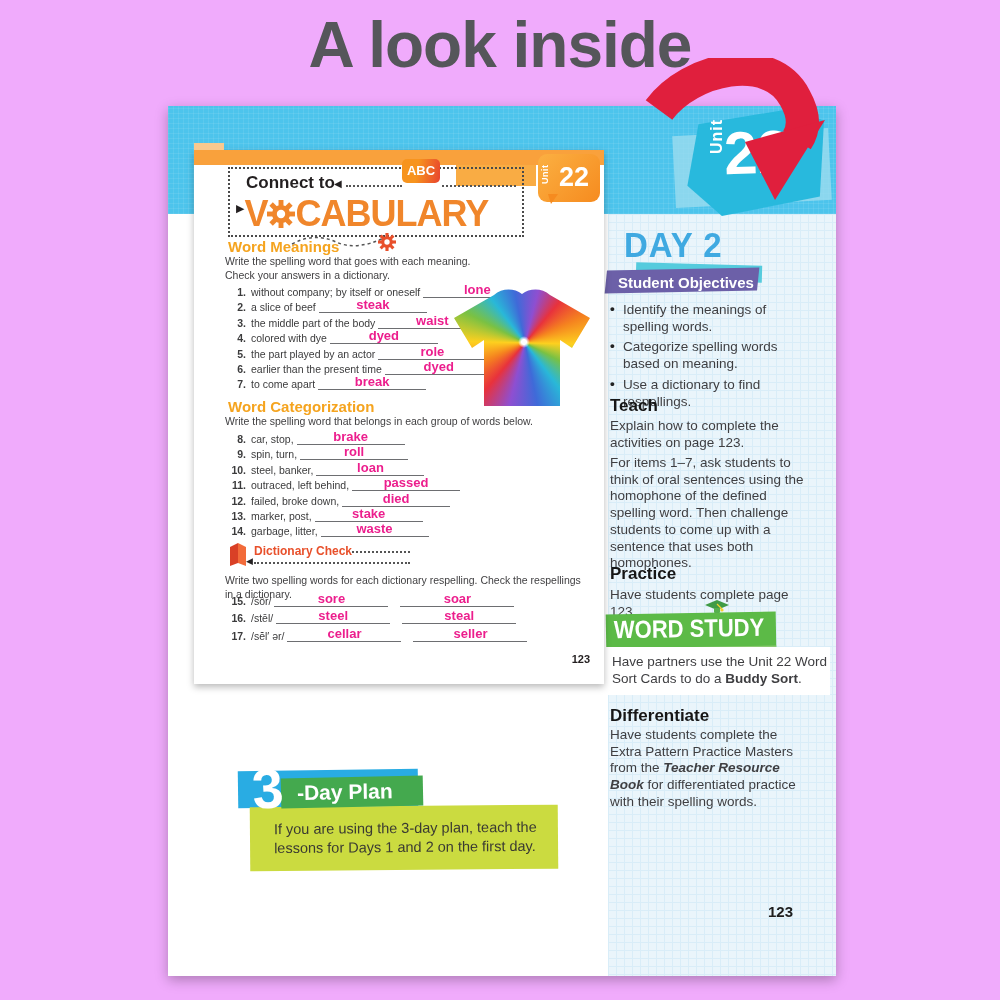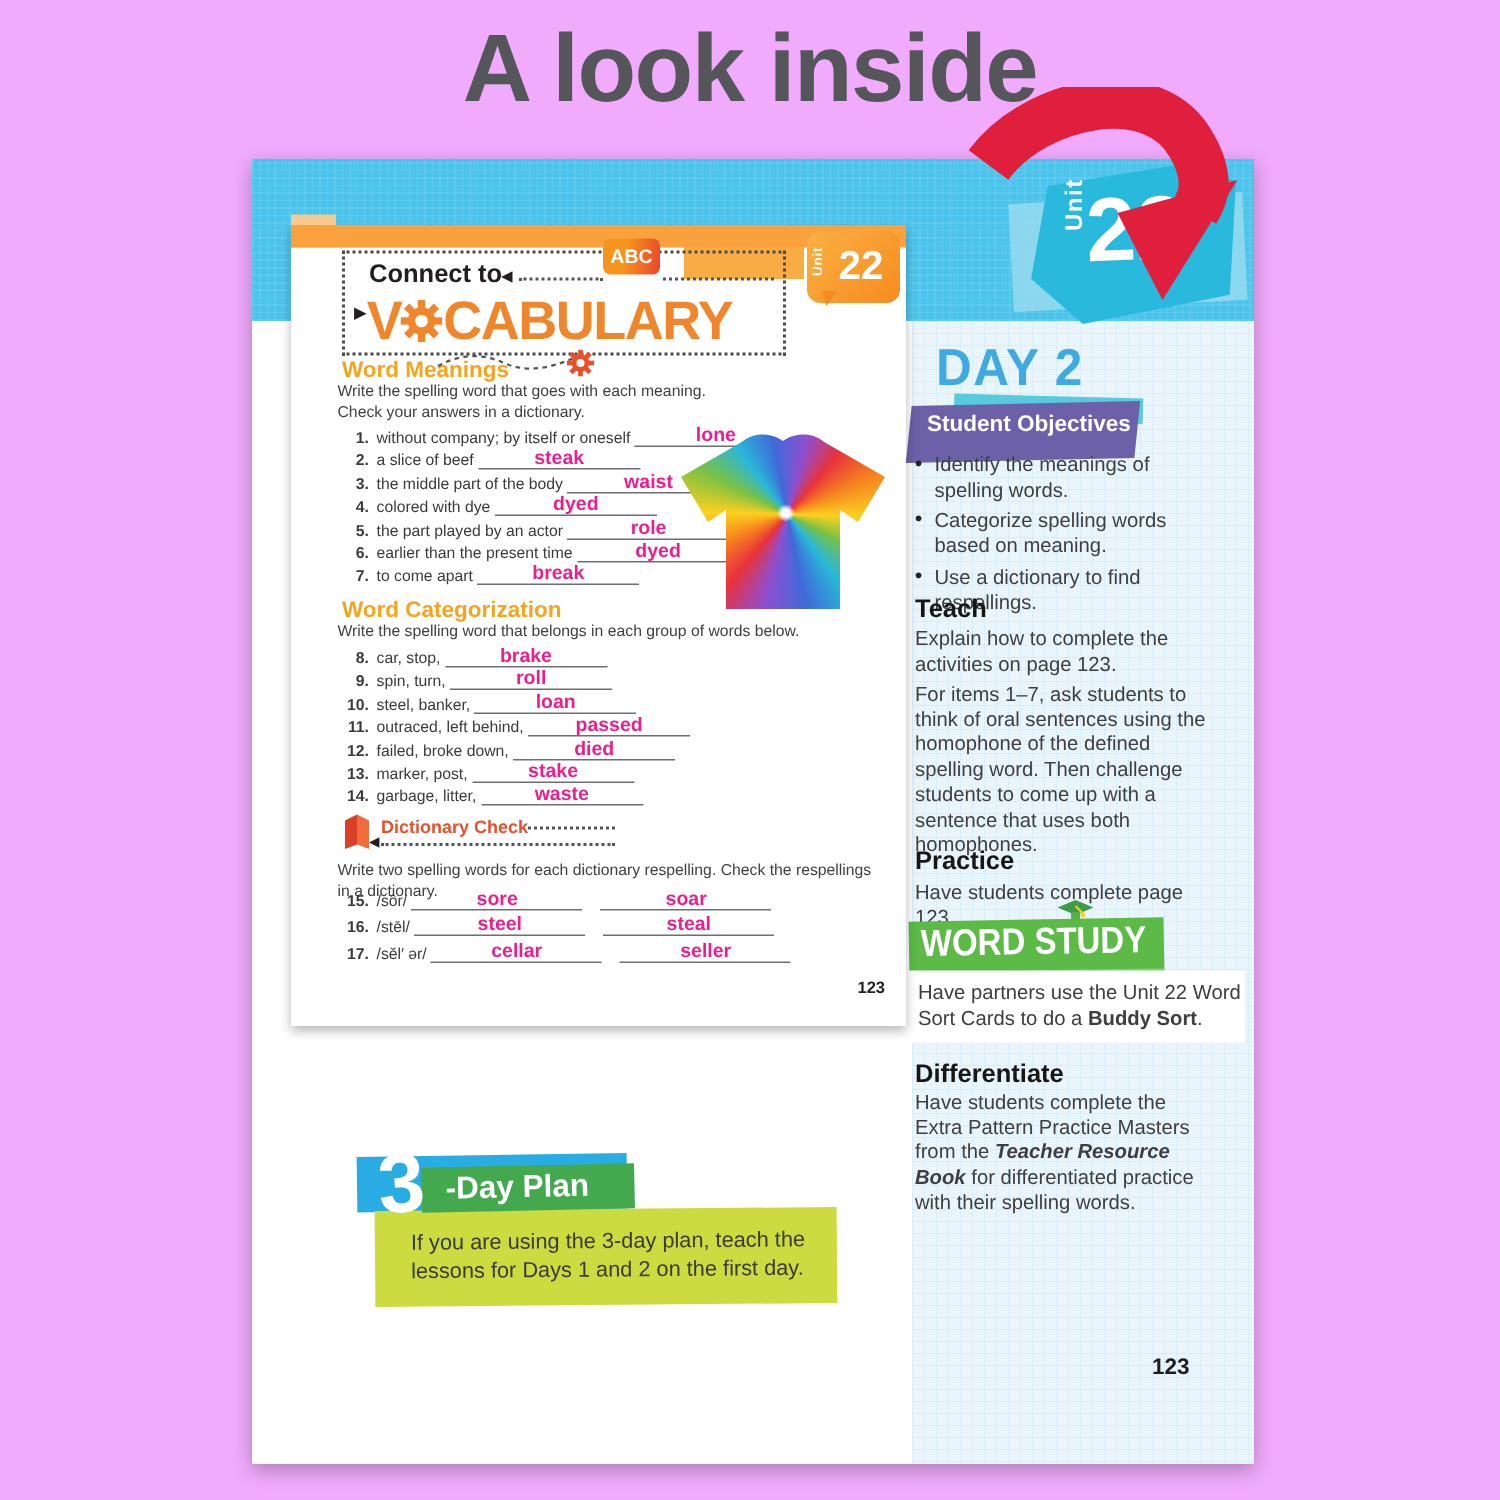--- a/index.html
+++ b/index.html
@@ -24,21 +24,21 @@
   .teal-main{position:absolute;left:8px;top:2px;width:138px;height:108px;background:#28B9DD;
     clip-path:polygon(9% 15%,80% 0,100% 12%,97% 82%,26% 100%,1% 72%);}
   .teal-unit-vert{position:absolute;left:30px;top:48px;color:#fff;font-weight:bold;font-size:16px;letter-spacing:1px;
     transform:rotate(-90deg);transform-origin:left top;}
   .teal-unit-num{position:absolute;left:46px;top:12px;color:#fff;font-weight:bold;font-size:60px;transform:rotate(-2deg);}
   
   .red-arrow{position:absolute;left:645px;top:58px;width:195px;height:160px;z-index:6;}
   
   .day-heading{position:absolute;left:456px;top:120px;font-size:33px;font-weight:bold;color:#3FA9E1;letter-spacing:1px;transform:scaleY(1.05);}
   .so-accent{position:absolute;left:468px;top:158px;width:126px;height:17px;background:#55CBDD;transform:rotate(1.5deg);}
-  .so-banner{position:absolute;left:438px;top:163px;width:152px;height:38px;}
+  .so-banner{position:absolute;left:438px;top:163px;width:152px;height:23px;}
   .so-banner::before{content:'';position:absolute;inset:0;background:#6C60A8;transform:skewX(-7deg) rotate(-1.2deg);}
   .so-banner span{position:relative;display:block;color:#fff;font-weight:bold;font-size:15px;line-height:27px;padding-left:12px;}
   .rc-text{font-size:13.5px;color:#3E3E41;line-height:1.24;}
   .objectives{position:absolute;left:442px;top:196px;width:192px;margin:0;padding:0;list-style:none;}
   .objectives li{position:relative;padding-left:13px;margin-bottom:4px;}
   .objectives li::before{content:'•';position:absolute;left:0;top:-1px;font-weight:bold;color:#232323;}
   .rc-h{position:absolute;font-size:17px;font-weight:bold;color:#161616;}
   .rc-p{position:absolute;width:194px;margin:0;}
   
   .ws-banner{position:absolute;left:438px;top:507px;width:170px;height:34px;background:#5CBA47;transform:rotate(-1deg);

